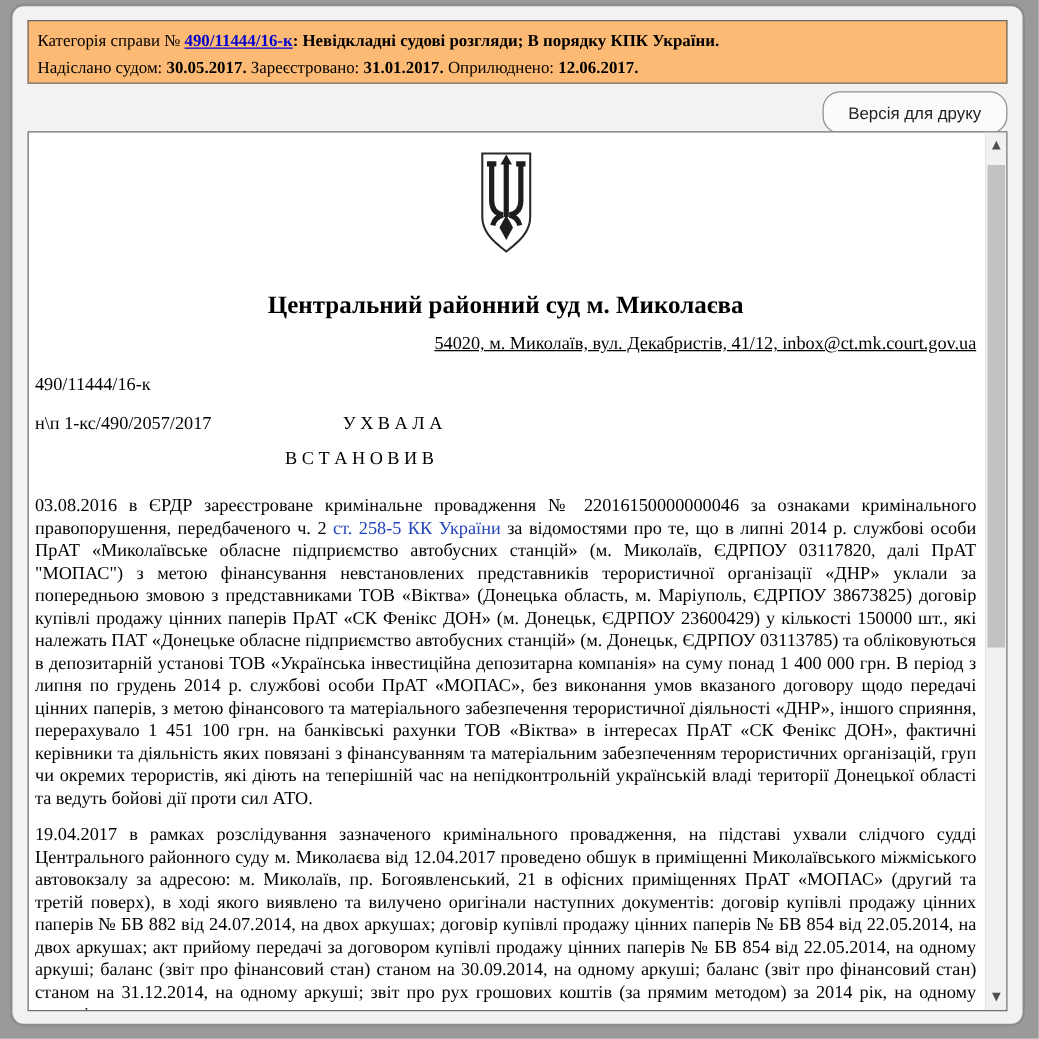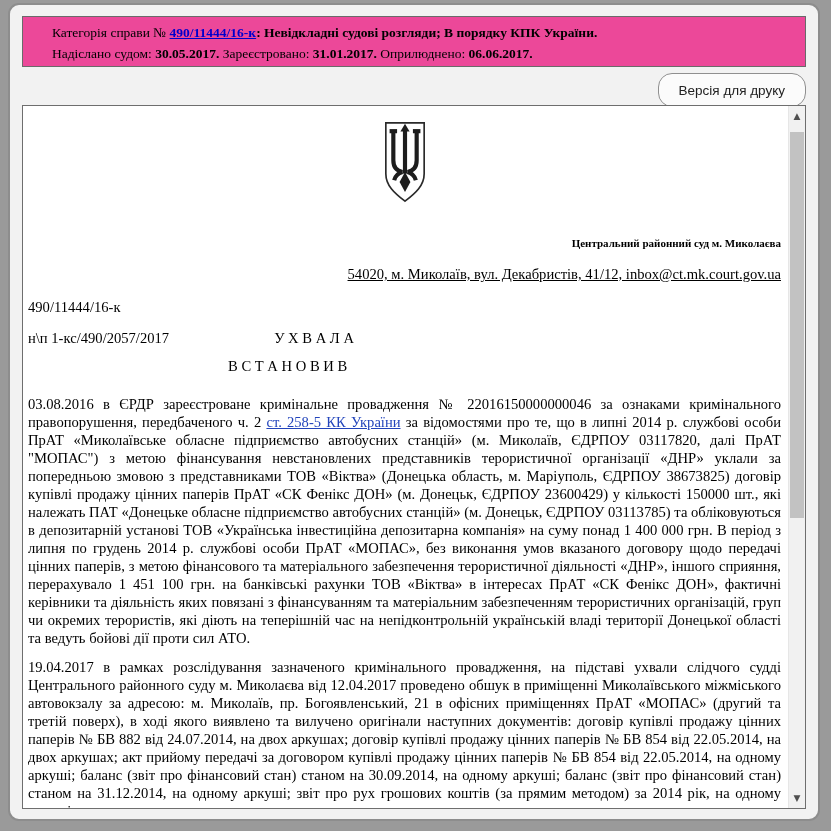--- a/index.html
+++ b/index.html
@@ -9,22 +9,22 @@
     background:#9a9a9a;
     font-family:"Liberation Serif", serif;
   }
   .outer {
     position:absolute; left:8px; top:3px; width:812px; height:818px;
     background:#f2f2f2; border:2px solid #8d8d8d; border-radius:11px;
   }
   
   .case-info {
     position:absolute; left:12px; right:12px; top:11px; height:51px;
-    background:#ec4899; border:1px solid #6a6a6a;
-    padding:5px 12px 0 29px;
+    background:#fdba74; border:1px solid #6a6a6a;
+    padding:5px 12px 0 7px;
     font-size:13.5px; line-height:21px; color:#000;
   }
   .case-info b { font-weight:bold; }
   .case-link { color:#0000cc; text-decoration:underline; font-weight:bold; cursor:pointer; }
   
   .print-btn {
     position:absolute; right:12px; top:68px; height:34px;
     padding:0 20px; border-radius:14px;
     background:#fbfbfb; border:1px solid #8f8f8f;
     font-family:"Liberation Sans", sans-serif; font-size:13.5px; color:#222;
@@ -35,29 +35,29 @@
     position:absolute; left:12px; right:12px; top:100px; bottom:10px;
     background:#ffffff; border:1px solid #6e6e6e; overflow:hidden;
   }
   .doc-content {
     position:absolute; left:0; top:0; right:17px; bottom:0;
     padding:12px 7px 0 5px;
     font-size:14.6px; line-height:18px; text-align:justify; color:#000;
     overflow:hidden;
   }
   .emblem-wrap { text-align:center; margin:2px 0 26px 0; }
-  .court-name  { text-align:right; font-weight:bold; font-size:11px; margin:0 0 13px 0; }
+  .court-name  { text-align:center; font-weight:bold; font-size:20px; margin:0 0 13px 0; }
   .court-addr  { text-align:right; text-decoration:underline; margin:0 0 15px 0; }
   .case-line   { text-align:left; margin:0 0 13px 0; }
   .registry-line { text-align:left; margin:0 0 10px 0; }
   .ruling-title { margin-left:105px; }
   .intro { margin:0 0 11px 0; }
   .section-head { margin:0 0 20px 0; padding-left:200px; text-align:left; }
   p.body-par { margin:0 0 11px 0; }
-  .statute-link { color:#2244bb; text-decoration:underline; cursor:pointer; }
+  .statute-link { color:#2244bb; cursor:pointer; }
   
   .scrollbar {
     position:absolute; top:0; right:0; bottom:0; width:17px;
     background:#f1f1f1; border-left:1px solid #e6e6e6;
   }
   .scroll-up, .scroll-down {
     position:absolute; left:0; right:0; text-align:center;
     font-size:9px; color:#4f4f4f; cursor:pointer;
     font-family:"DejaVu Sans", sans-serif;
   }
@@ -68,21 +68,21 @@
     background:#c2c2c2; cursor:pointer;
   }
 </style>
 </head>
 <body>
 
 <div class="outer">
 
   <div class="case-info">
     <div><span>Категорія справи № </span><a class="case-link">490/11444/16-к</a><b>: Невідкладні судові розгляди; В порядку КПК України.</b></div>
-    <div><span>Надіслано судом: </span><b>30.05.2017. </b><span>Зареєстровано: </span><b>31.01.2017. </b><span>Оприлюднено: </span><b>06.06.2017.</b></div>
+    <div><span>Надіслано судом: </span><b>30.05.2017. </b><span>Зареєстровано: </span><b>31.01.2017. </b><span>Оприлюднено: </span><b>12.06.2017.</b></div>
   </div>
 
   <button class="print-btn">Версія для друку</button>
 
   <div class="doc-panel">
     <div class="doc-content">
 
       <div class="emblem-wrap">
         <svg width="50" height="84" viewBox="0 0 60 100">
           <path d="M7 3 H53 V64 C53 78 43 87 30 97 C17 87 7 78 7 64 Z" fill="none" stroke="#2a2a2a" stroke-width="2"></path>

